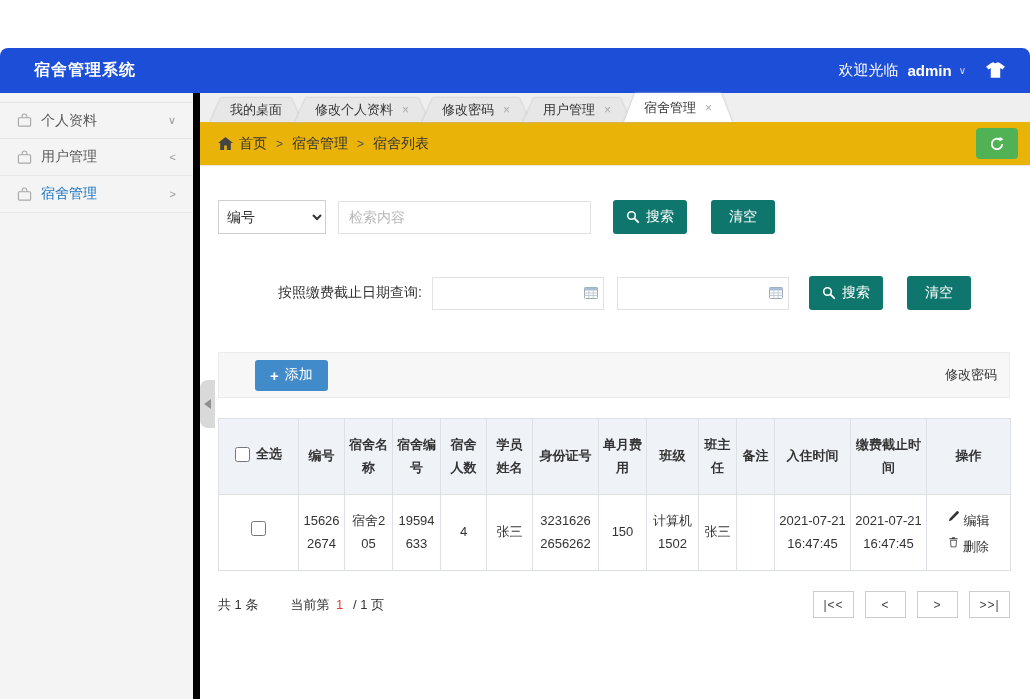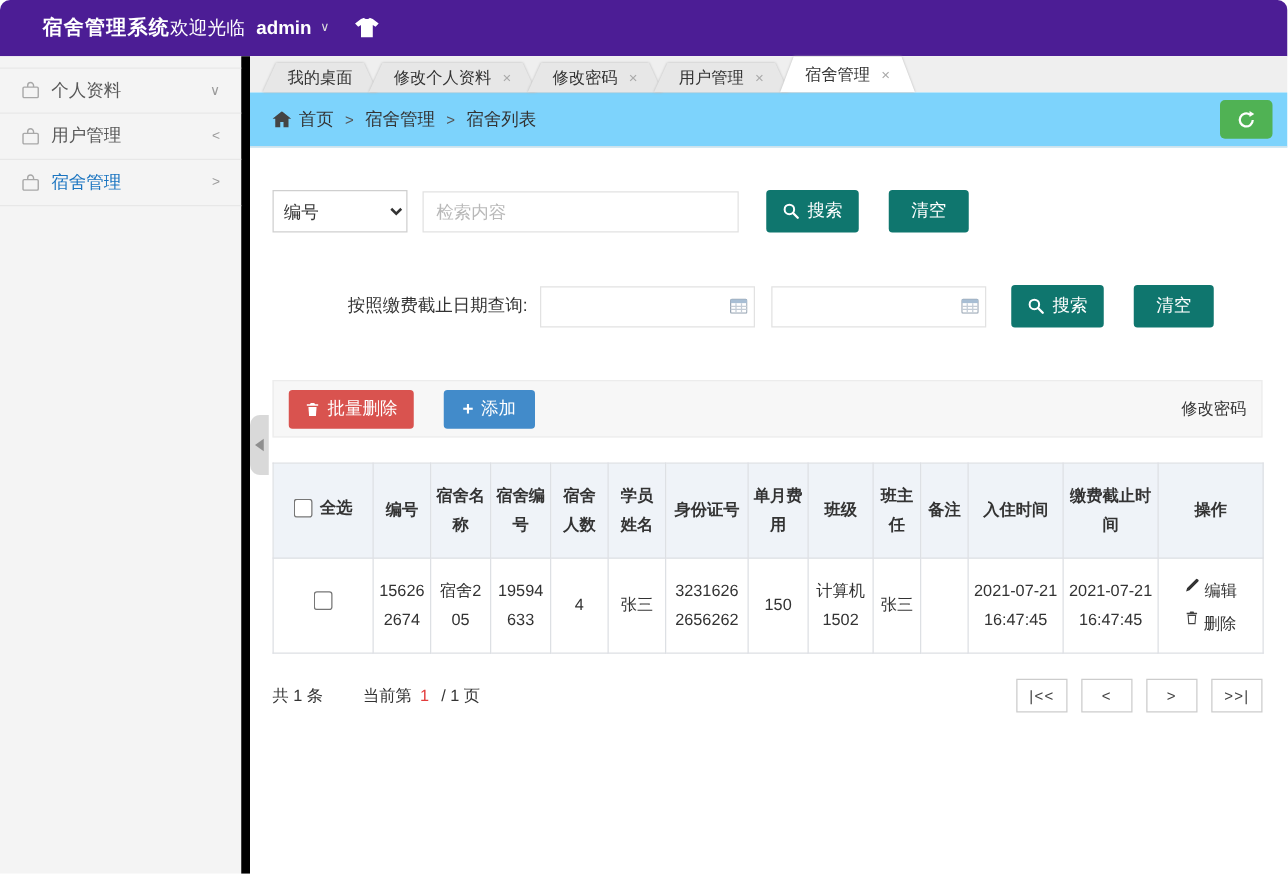--- a/index.html
+++ b/index.html
@@ -1,22 +1,22 @@
 <!DOCTYPE html>
 <html><head>
 <meta charset="utf-8">
 <style>
   * { box-sizing: border-box; margin: 0; padding: 0; }
   html,body { width:1030px; height:699px; overflow:hidden;
     font-family:"Liberation Sans","DejaVu Sans",sans-serif; background:#fff; }
 
   
-  .topbar { height:45px; background:#4c1d95; color:#fff; display:flex;
-    align-items:center; padding:0 24px 0 34px;
-    border-radius:8px 8px 0 0; }
+  .topbar { height:45px; background:#1d4ed8; color:#fff; display:flex;
+    align-items:center; justify-content:space-between; padding:0 24px 0 34px;
+    border-radius:8px 8px 0 0;margin-top:48px; }
   .brand { font-size:16px; font-weight:bold; letter-spacing:1px; }
   .topbar-right { display:flex; align-items:center; gap:9px; font-size:15px; }
   .caret { font-size:10px; color:#ddd; margin-left:2px; }
   .tshirt { margin-left:10px; display:flex; align-items:center; cursor:pointer; }
 
   
   .body { display:flex; height:654px; position:relative; }
   .sidebar { width:200px; background:#f4f4f4; border-right:7px solid #000000;
     padding-top:9px; flex:none; }
   .side-item { height:37px; display:flex; align-items:center; padding:0 17px;
@@ -34,21 +34,21 @@
   .tab-outer { filter:drop-shadow(0 0 1px #b8b8b8); margin-right:-7px; }
   .tab { height:24px; padding:0 20px; background:#e7e7e7; font-size:13px; color:#333;
     clip-path:polygon(11px 0,calc(100% - 11px) 0,100% 100%,0 100%);
     display:flex; align-items:center; gap:9px; cursor:pointer; white-space:nowrap; }
   .tab .x { color:#a9a9a9; font-size:12px; }
   .tab-outer.active { z-index:5; position:relative; }
   .tab-outer.active .tab { height:29px; background:#fff; }
 
   
   .crumb-row { height:44px; display:flex; align-items:center; padding:0 12px 0 18px;
-    border-bottom:1px solid #e8e8e8; font-size:14px; color:#333; background:#7dd3fc; }
+    border-bottom:1px solid #e8e8e8; font-size:14px; color:#333; background:#eab308; }
   .crumb-row .home { display:flex; margin-right:6px; }
   .crumb-link { cursor:pointer; }
   .crumb-sep { margin:0 9px; color:#555; font-size:12px; }
   .refresh-btn { margin-left:auto; width:42px; height:31px; background:#50b254;
     border-radius:4px; display:flex; align-items:center; justify-content:center;
     cursor:pointer; border:none; }
 
   
   .content { flex:1; padding:22px 20px 0 18px; }
   .query-row { display:flex; align-items:center; margin-bottom:42px; }
@@ -271,27 +271,20 @@
               <line x1="8.4" y1="8.4" x2="12.2" y2="12.2" stroke="#fff" stroke-width="1.9" stroke-linecap="round"></line>
             </svg>
           <span>搜索</span>
         </button>
         <button class="btn btn-green btn-clear">
           <span>清空</span>
         </button>
       </div>
 
       <div class="toolbar">
-        <button class="btn btn-red">
-          <svg width="12" height="13" viewBox="0 0 14 14">
-              <path d="M5.3 1 h3.4 l.6 1.2 h3 v1.4 h-10.6 V2.2 h3 Z" fill="#fff"></path>
-              <path d="M3.2 4.8 h7.6 l-.6 8.4 h-6.4 Z" fill="#fff"></path>
-            </svg>
-          <span>批量删除</span>
-        </button>
         <button class="btn btn-blue">
           <span class="plus">+</span>
           <span>添加</span>
         </button>
         <span class="list-title">修改密码</span>
       </div>
 
       <table>
         <colgroup>
           <col style="width:80px">

